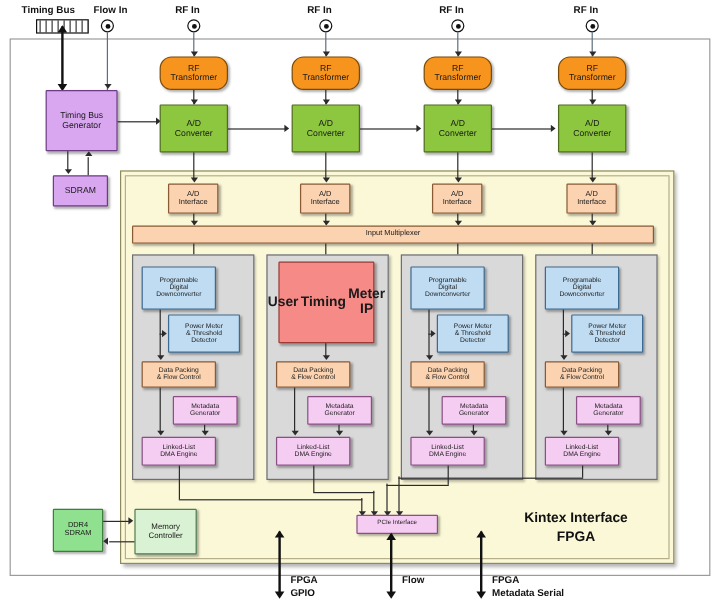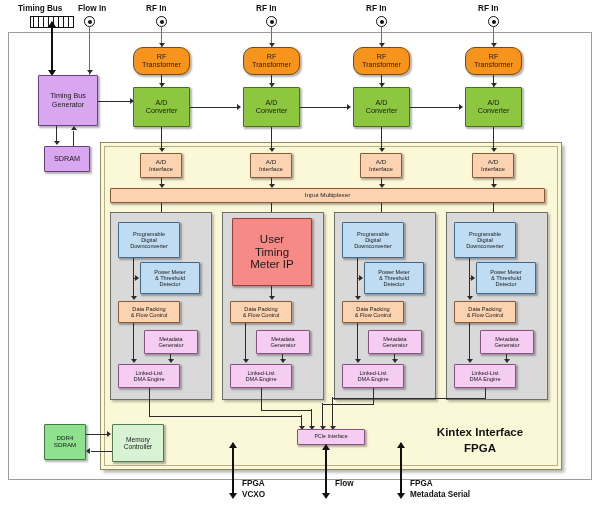--- a/index.html
+++ b/index.html
@@ -273,21 +273,21 @@
   <div class="w wv" style="left:170px;top:354px;height:6px;"></div>
   <div class="ar ar-d" style="left:167.5px;top:359px;"></div>
 
   <div class="w wv" style="left:149px;top:388px;height:28px;"></div>
   <div class="w wh" style="left:149px;top:415.5px;width:153px;"></div>
   <div class="w wv" style="left:301px;top:415px;height:14px;"></div>
   <div class="ar ar-d" style="left:298.5px;top:426px;"></div>
 
   <div class="chan" style="left:222px;top:212px;width:102px;height:188px;"></div>
 
-  <div class="box c-red t11" style="left:232px;top:218px;width:80px;height:68px;flex-direction:column;">
+  <div class="box c-red t11" style="left:232px;top:218px;width:80px;height:68px;flex-direction:row;font-weight:bold;">
     <span>User</span>
     <span>Timing</span>
     <span>Meter IP</span>
   </div>
   <div class="box c-peach t55" style="left:230px;top:301px;width:62px;height:22px;flex-direction:column;">
     <span>Data Packing</span>
     <span>&amp; Flow Control</span>
   </div>
   <div class="box c-pink t55" style="left:256px;top:330px;width:54px;height:24px;flex-direction:column;">
     <span>Metadata</span>
@@ -397,21 +397,21 @@
 
   <div class="box c-pink t5" style="left:297px;top:429px;width:68px;height:16px;">
     <span>PCIe Interface</span>
   </div>
 
   <div class="w wv wthick" style="left:232px;top:443px;height:53px;"></div>
   <div class="ar big ar-u" style="left:228.5px;top:442px;"></div>
   <div class="ar big ar-d" style="left:228.5px;top:493px;"></div>
   <div class="blabel" style="left:242px;top:479px;">
     <div>FPGA</div>
-    <div>VCXO</div>
+    <div>GPIO</div>
   </div>
 
   <div class="w wv wthick" style="left:325px;top:445px;height:51px;"></div>
   <div class="ar big ar-u" style="left:321.5px;top:444px;"></div>
   <div class="ar big ar-d" style="left:321.5px;top:493px;"></div>
   <div class="blabel" style="left:335px;top:479px;">
     <div>Flow</div>
   </div>
 
   <div class="w wv wthick" style="left:400px;top:443px;height:53px;"></div>

